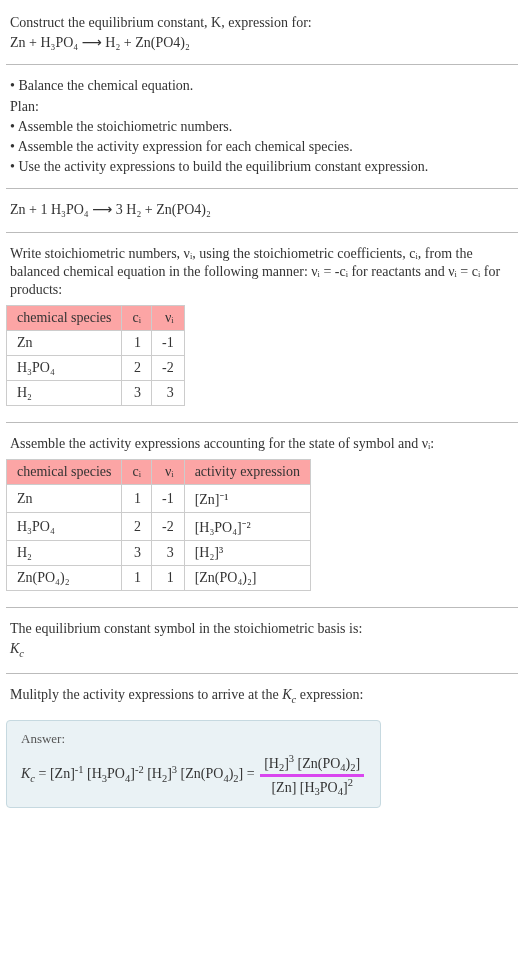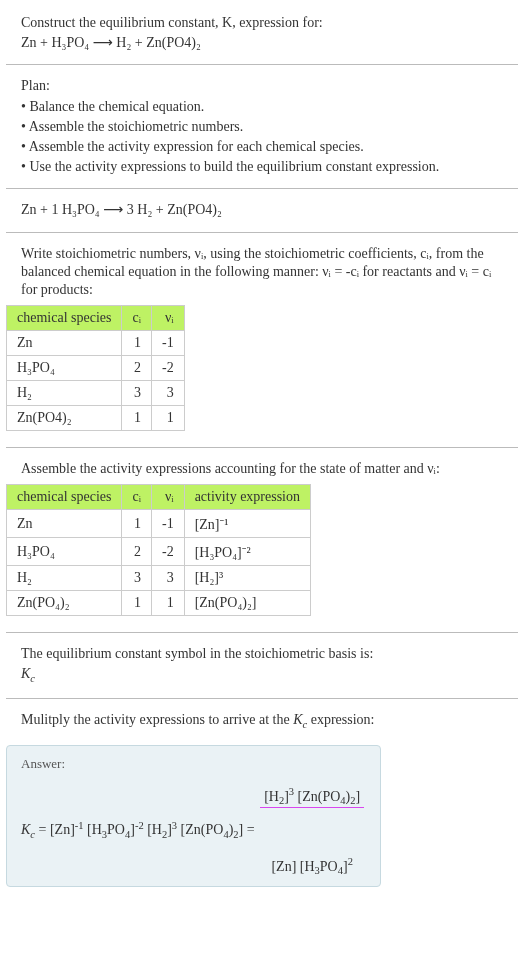--- a/index.html
+++ b/index.html
@@ -14,96 +14,95 @@
   }
   .section {
     padding: 6px 0;
   }
   hr {
     border: none;
     border-top: 1px solid #bbb;
     margin: 4px 0;
   }
   .para {
-    margin: 2px 15px;
+    margin: 2px 4px;
     line-height: 1.3;
   }
   table {
     border-collapse: collapse;
     margin: 6px 0;
   }
   th, td {
     border: 1px solid #ccc;
     padding: 4px 10px;
     text-align: left;
     font-weight: normal;
     font-size: 14px;
   }
   th {
-    background: #bef264;
+    background: #fca5a5;
   }
   td.center, th.center {
     text-align: right;
   }
   td.right, th.right {
     text-align: right;
   }
   .answer-box {
     background: #eaf2f5;
     border: 1px solid #c6d9e0;
     border-radius: 4px;
     padding: 10px 14px;
     margin: 6px 0;
     display: inline-block;
   }
   .answer-label {
     font-size: 13px;
     color: #555;
-    margin-bottom: 14px;
+    margin-bottom: 6px;
   }
   .eq {
     font-family: Georgia, serif;
   }
   .frac {
     display: inline-block;
     vertical-align: middle;
     text-align: center;
     margin: 0 2px;
   }
   .frac .num {
     display: block;
-    border-bottom: 1px solid #d946ef;
+    border-bottom: 3px solid #d946ef;
     padding: 0 4px;
   }
   .frac .den {
     display: block;
     padding: 0 4px;
-    margin-top: 48px;
   }
   sub, sup {
     font-size: 0.75em;
   }
   .nowrap { white-space: nowrap; }
 </style>
 </head>
 <body>
 
 
 
 
 <div class="section">
   <div class="para">Construct the equilibrium constant, K, expression for:</div>
   <div class="para eq">Zn + H₃PO₄  ⟶  H₂ + Zn(PO4)₂</div>
 </div>
 <hr>
 
 
 <div class="section">
+  <div class="para">• Balance the chemical equation.</div>
   <div class="para">Plan:</div>
-  <div class="para">• Balance the chemical equation.</div>
   <div class="para">• Assemble the stoichiometric numbers.</div>
   <div class="para">• Assemble the activity expression for each chemical species.</div>
   <div class="para">• Use the activity expressions to build the equilibrium constant expression.</div>
 </div>
 <hr>
 
 
 <div class="section">
   <div class="para eq">Zn + 1 H₃PO₄  ⟶  3 H₂ + Zn(PO4)₂</div>
 </div>
@@ -127,33 +126,28 @@
     <tr>
       <td>H₃PO₄</td>
       <td class="center">2</td>
       <td class="right">-2</td>
     </tr>
     <tr>
       <td>H₂</td>
       <td class="center">3</td>
       <td class="right">3</td>
     </tr>
-    <tr>
-      <td>Zn(PO4)₂</td>
-      <td class="center">1</td>
-      <td class="right">1</td>
-    </tr>
   </tbody>
     </table>
 </div>
 <hr>
 
 
 <div class="section">
-  <div class="para">Assemble the activity expressions accounting for the state of matter and νᵢ:</div>
+  <div class="para">Assemble the activity expressions accounting for the state of symbol and νᵢ:</div>
   <table>
     <tbody>
         <tr>
       <th>chemical species</th>
       <th class="center">cᵢ</th>
       <th class="center">νᵢ</th>
       <th>activity expression</th>
     </tr>
     <tr>
       <td>Zn</td>

